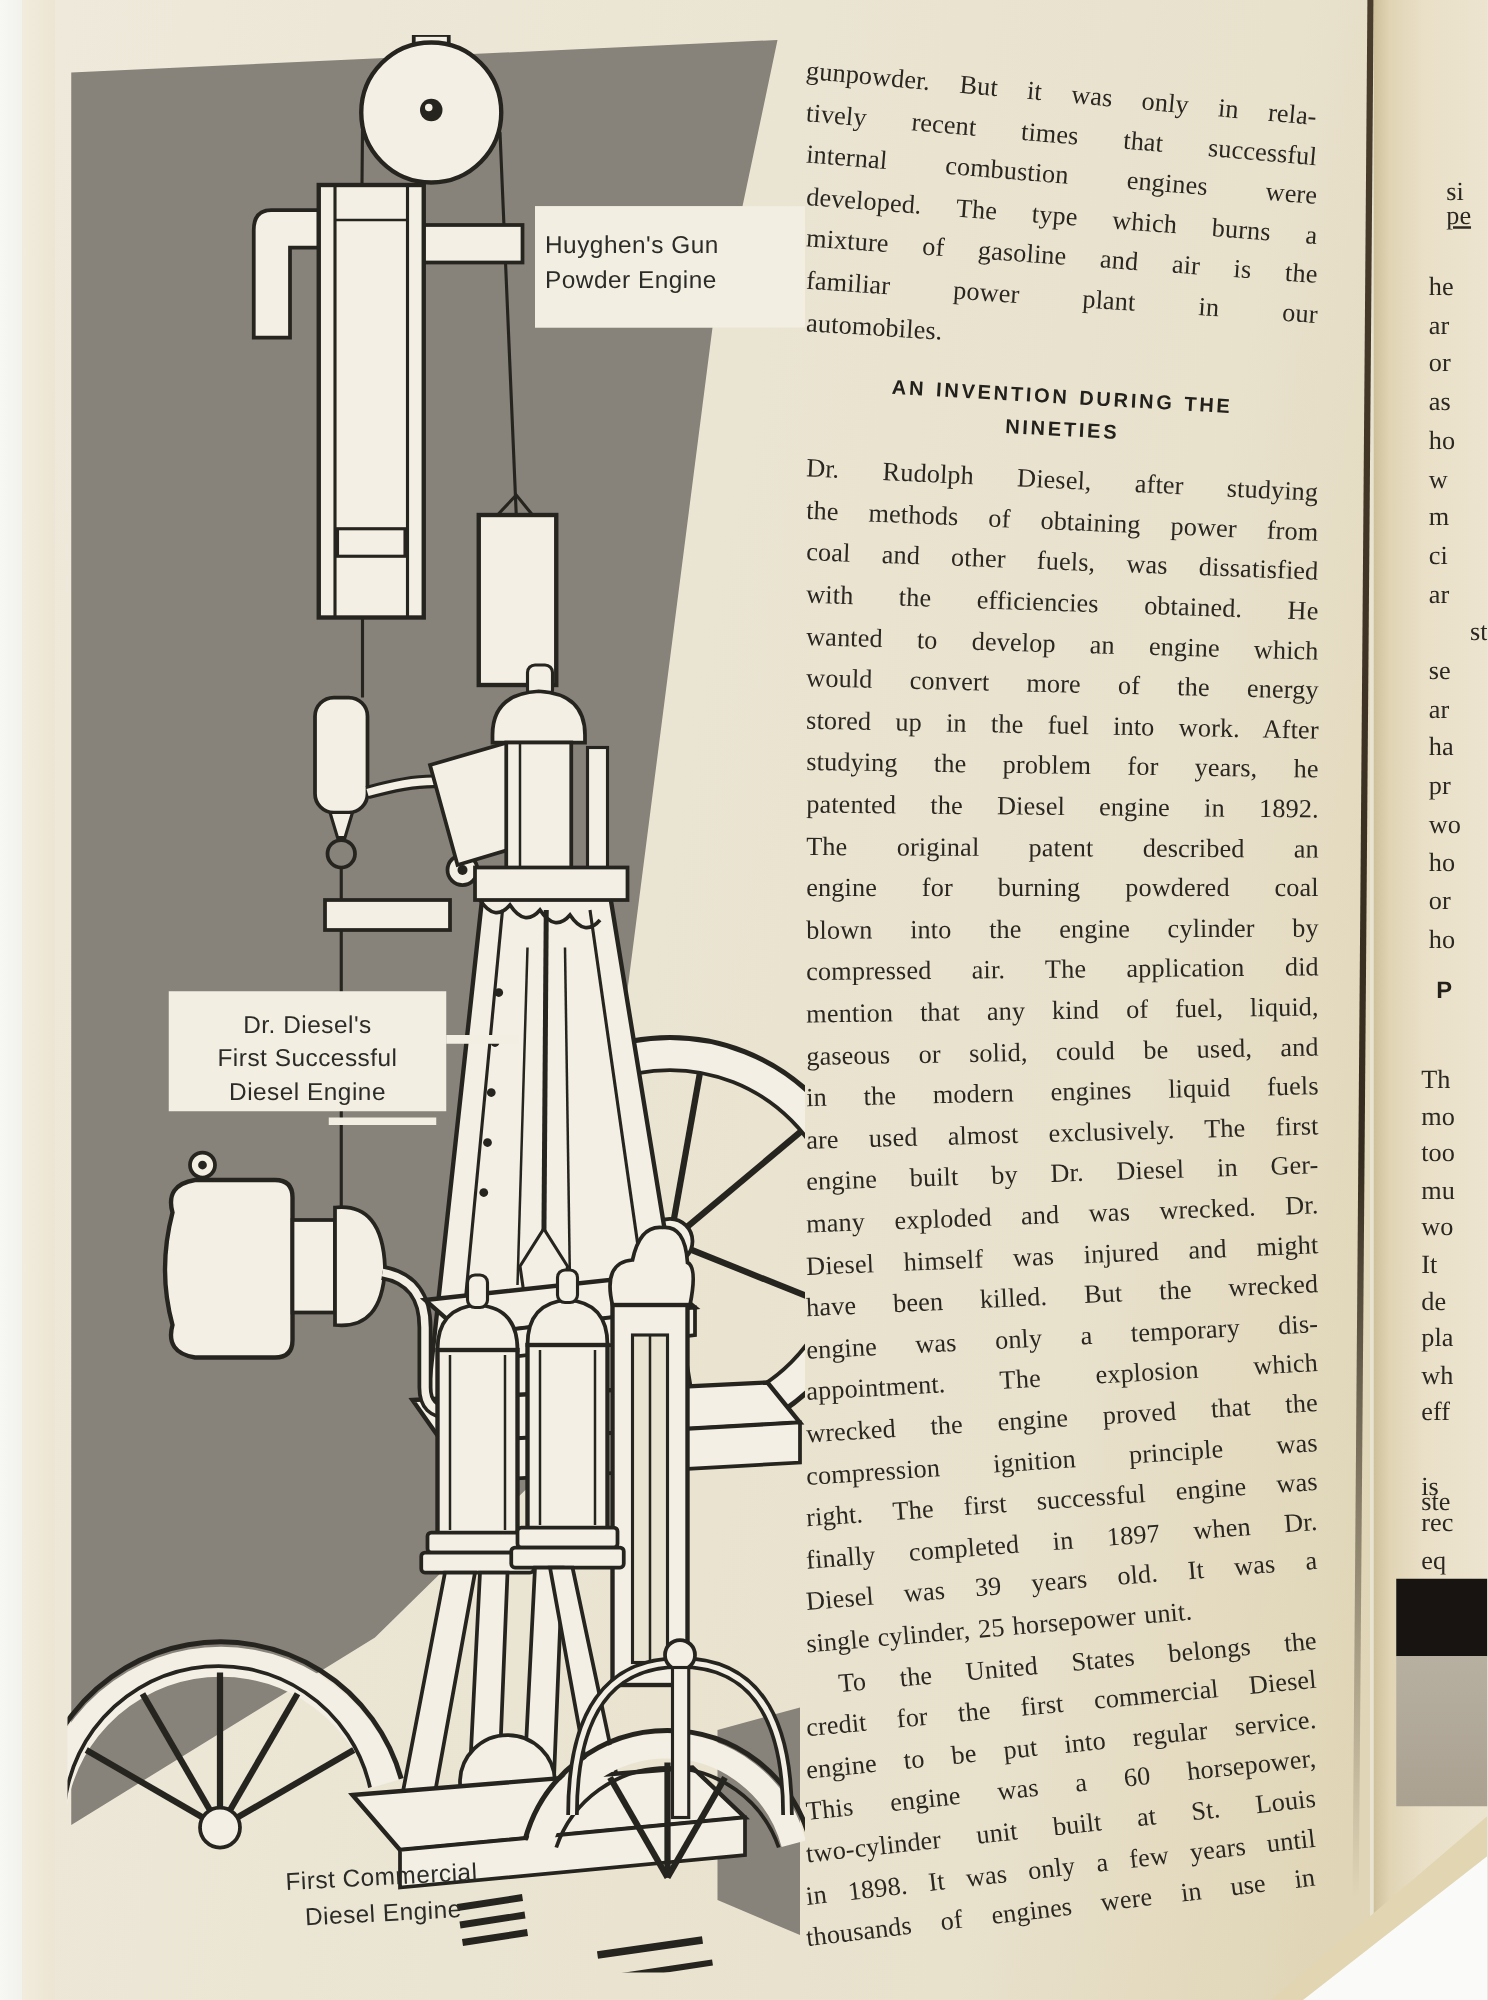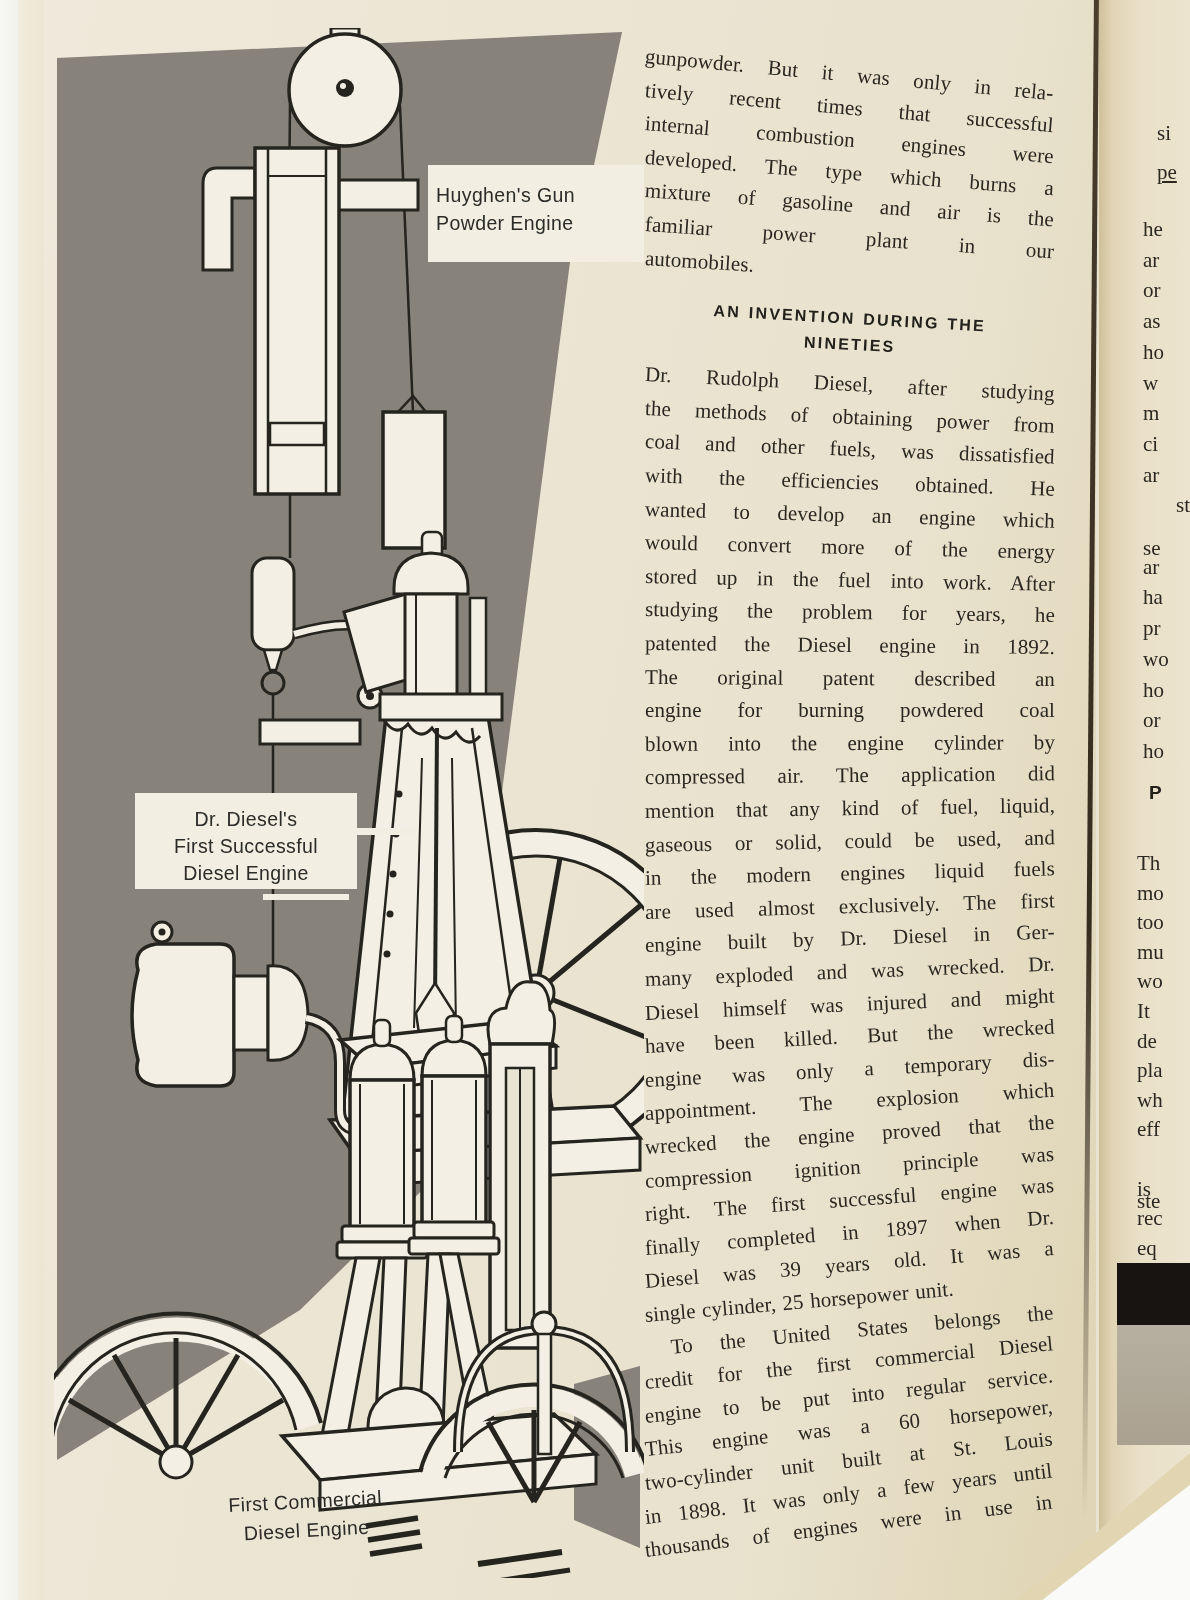--- a/index.html
+++ b/index.html
@@ -281,33 +281,33 @@
         <div class="tline" style="top: 1502.6px; transform: rotate(-6.53deg);">in 1898. It was only a few years until</div>
         <div class="tline" style="top: 1536.2px; transform: rotate(-6.8deg);">thousands of engines were in use in</div>
       </div>
   </div>
 
   <div class="gutter"></div>
 
   <div class="next-page" id="np-frags">
     <div class="np-photo-black"></div>
     <div class="np-photo-gray"></div>
-  <div class="frag" style="top: 120px; left: 58px;">si</div>
+  <div class="frag" style="top: 140px; left: 58px;">si</div>
       <div class="frag" style="top: 159px; left: 58px; text-decoration: underline;">pe</div>
       <div class="frag" style="top: 216px; left: 44px;">he</div>
       <div class="frag" style="top: 246.7px; left: 44px;">ar</div>
       <div class="frag" style="top: 277.4px; left: 44px;">or</div>
       <div class="frag" style="top: 308.1px; left: 44px;">as</div>
       <div class="frag" style="top: 338.8px; left: 44px;">ho</div>
       <div class="frag" style="top: 369.5px; left: 44px;">w</div>
       <div class="frag" style="top: 400.2px; left: 44px;">m</div>
       <div class="frag" style="top: 430.9px; left: 44px;">ci</div>
       <div class="frag" style="top: 461.6px; left: 44px;">ar</div>
       <div class="frag" style="top: 492.3px; left: 44px; margin-left: 33px;">sti</div>
-      <div class="frag" style="top: 523px; left: 44px; margin-top: 12px;">se</div>
+      <div class="frag" style="top: 523px; left: 44px;">se</div>
       <div class="frag" style="top: 553.7px; left: 44px;">ar</div>
       <div class="frag" style="top: 584.4px; left: 44px;">ha</div>
       <div class="frag" style="top: 615.1px; left: 44px;">pr</div>
       <div class="frag" style="top: 645.8px; left: 44px;">wo</div>
       <div class="frag" style="top: 676.5px; left: 44px;">ho</div>
       <div class="frag" style="top: 707.2px; left: 44px;">or</div>
       <div class="frag" style="top: 737.9px; left: 44px;">ho</div>
       <div class="frag np-head" style="top: 780px; left: 50px;">P</div>
       <div class="frag" style="top: 850px; left: 38px;">Th</div>
       <div class="frag" style="top: 879.6px; left: 38px;">mo</div>

